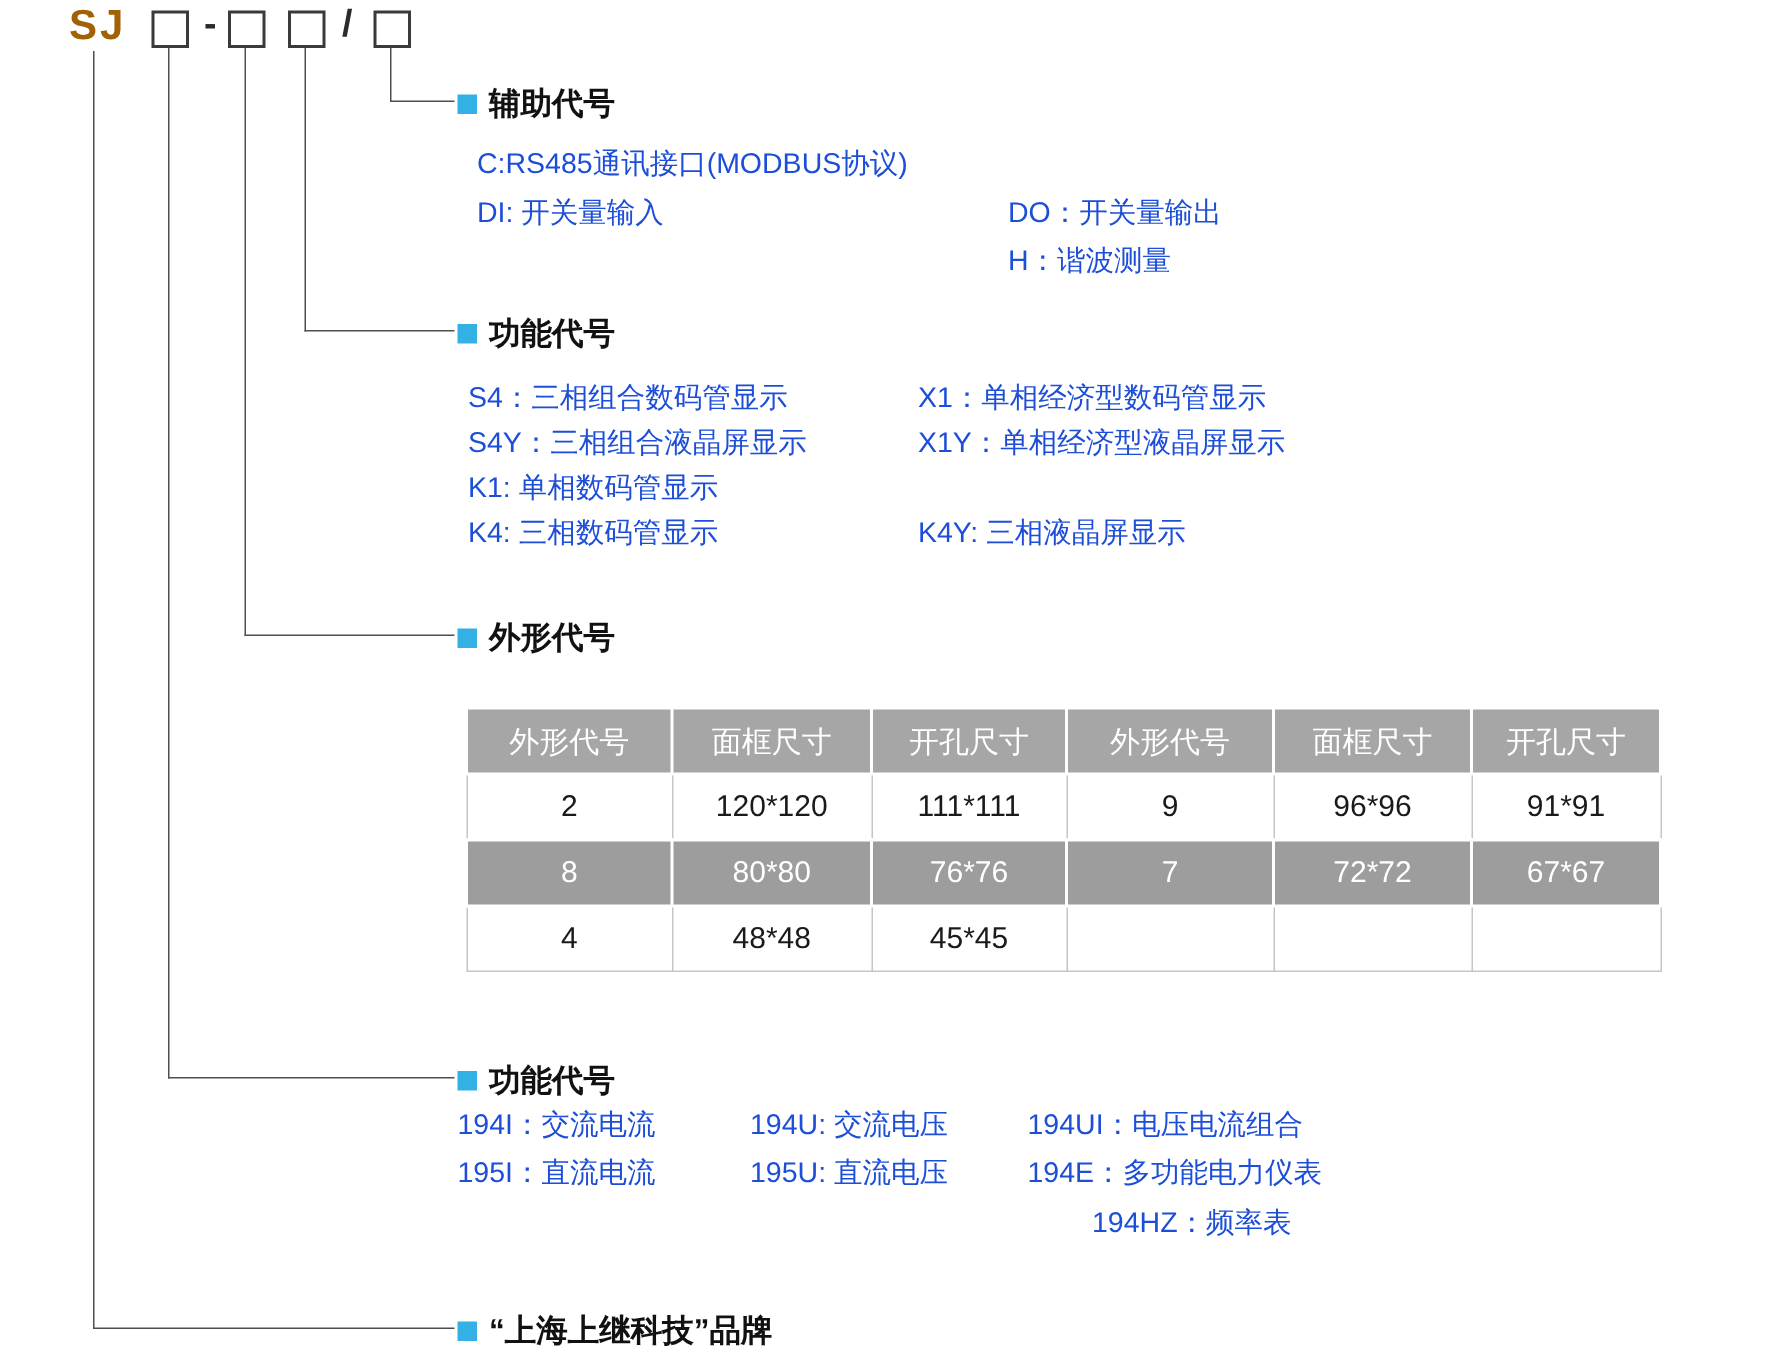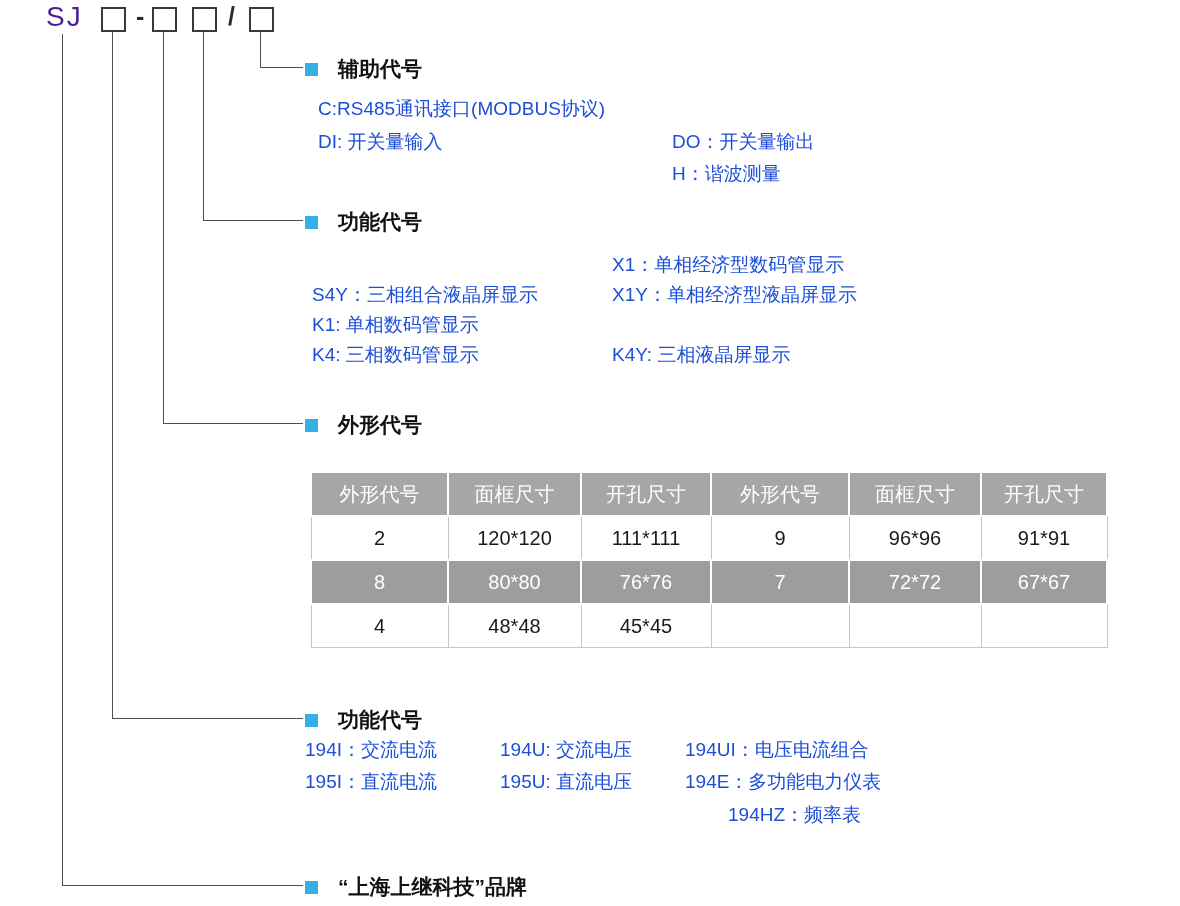--- a/index.html
+++ b/index.html
@@ -3,27 +3,27 @@
 <meta charset="utf-8">
 <style>
   html,body { margin:0; padding:0; background:#ffffff; }
   .page {
     position:relative; width:1180px; height:906px; overflow:hidden;
     background:#ffffff;
     font-family:"Liberation Sans","DejaVu Sans",sans-serif;
     color:#1a1a1a;
   }
   
-  .model-prefix { position:absolute; left:46px; top:1px; font-size:28px; font-weight:400; letter-spacing:2px; color:#4c1d95; }
+  .model-prefix { position:absolute; left:46px; top:1px; font-size:28px; font-weight:700; letter-spacing:2px; color:#a16207; }
   .mbox { position:absolute; top:7px; width:21px; height:21px; border:2.5px solid #3a3a3a; background:#fff; }
   .msep { position:absolute; top:2px; font-size:25px; font-weight:600; color:#2b2b2b; }
   
   .conn { position:absolute; border-left:1.5px solid #4f4f4f; border-bottom:1.5px solid #4f4f4f; }
   
-  .heading { position:absolute; display:flex; align-items:center; gap:20px; white-space:nowrap; }
+  .heading { position:absolute; display:flex; align-items:center; gap:8px; white-space:nowrap; }
   .bullet { width:13px; height:13px; background:#33b1e4; flex:0 0 auto; }
   .heading-text { font-size:21px; font-weight:700; color:#111; }
   
   .txt { position:absolute; font-size:19px; color:#1d4ed8; white-space:nowrap; }
   
   .shape-table { position:absolute; left:310px; top:471px; width:796px; border-collapse:collapse; table-layout:fixed; }
   .shape-table th, .shape-table td { height:42px; text-align:center; vertical-align:middle; font-size:20px; padding:0; }
   .shape-table th { background:#a6a6a6; color:#ffffff; font-weight:400; border:2px solid #ffffff; }
   .shape-table td { color:#1a1a1a; border:1px solid #c6c6c6; background:#ffffff; }
   .shape-table tr.dark td { background:#9d9d9d; color:#ffffff; border:2px solid #ffffff; }
@@ -53,20 +53,21 @@
   </div>
   <div class="txt" style="left:318px; top:96px">C:RS485通讯接口(MODBUS协议)</div>
   <div class="txt" style="left:318px; top:129px">DI: 开关量输入</div>
   <div class="txt" style="left:672px; top:129px">DO：开关量输出</div>
   <div class="txt" style="left:672px; top:161px">H：谐波测量</div>
 
   <div class="heading" style="left:305px; top:208px">
     <span class="bullet"></span>
     <span class="heading-text">功能代号</span>
   </div>
+  <div class="txt" style="left:312px; top:252px">S4：三相组合数码管显示</div>
   <div class="txt" style="left:612px; top:252px">X1：单相经济型数码管显示</div>
   <div class="txt" style="left:312px; top:282px">S4Y：三相组合液晶屏显示</div>
   <div class="txt" style="left:612px; top:282px">X1Y：单相经济型液晶屏显示</div>
   <div class="txt" style="left:312px; top:312px">K1: 单相数码管显示</div>
   <div class="txt" style="left:312px; top:342px">K4: 三相数码管显示</div>
   <div class="txt" style="left:612px; top:342px">K4Y: 三相液晶屏显示</div>
 
   <div class="heading" style="left:305px; top:411px">
     <span class="bullet"></span>
     <span class="heading-text">外形代号</span>

